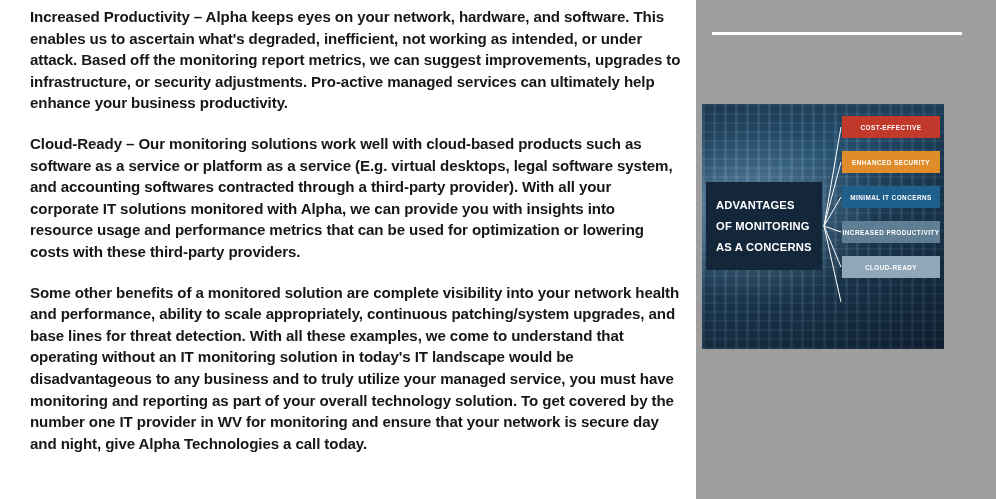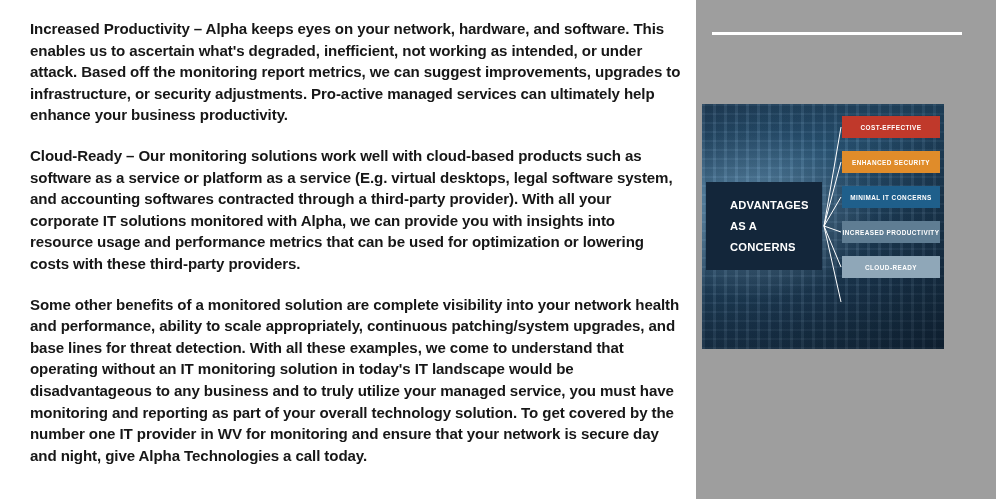--- a/index.html
+++ b/index.html
@@ -19,21 +19,21 @@
     height: 499px;
     background: #ffffff;
   }
   
   .text-col {
     position: absolute;
     left: 0;
     top: 0;
     width: 696px;
     height: 499px;
-    padding: 18px 14px 0 30px;
+    padding: 6px 14px 0 30px;
     box-sizing: border-box;
     background: #ffffff;
   }
   .para {
     font-size: 15.1px;
     line-height: 21.6px;
     color: #171717;
     font-weight: 700;
     margin: 0 0 19px 0;
     letter-spacing: -0.1px;
@@ -93,21 +93,21 @@
     position: absolute;
     left: 4px;
     top: 78px;
     width: 116px;
     height: 88px;
     background: #13263a;
     color: #ffffff;
     display: flex;
     flex-direction: column;
     justify-content: center;
-    padding-left: 24px;
+    padding-left: 10px;
     box-sizing: border-box;
   }
   .adv-box span {
     display: block;
     font-size: 11.2px;
     font-weight: 700;
     line-height: 21px;
     letter-spacing: 0.2px;
     color: #ffffff;
   }
@@ -161,20 +161,21 @@
         <line x1="122" y1="122" x2="139" y2="23" stroke="#ffffff" stroke-width="1"></line>
         <line x1="122" y1="122" x2="139" y2="58" stroke="#ffffff" stroke-width="1"></line>
         <line x1="122" y1="122" x2="139" y2="93" stroke="#ffffff" stroke-width="1"></line>
         <line x1="122" y1="122" x2="139" y2="128" stroke="#ffffff" stroke-width="1"></line>
         <line x1="122" y1="122" x2="139" y2="163" stroke="#ffffff" stroke-width="1"></line>
         <line x1="122" y1="122" x2="139" y2="198" stroke="#ffffff" stroke-width="1"></line>
       </svg>
 
       <div class="adv-box" style="background: rgb(19, 38, 58);">
         <span>ADVANTAGES</span>
+        <span>OF MONITORING</span>
         <span>AS A CONCERNS</span>
       </div>
 
       <div class="bars">
         <div class="bar" style="background: rgb(192, 57, 43);">
             <span>COST-EFFECTIVE</span>
           </div>
         <div class="bar" style="background: rgb(224, 140, 42);">
             <span>ENHANCED SECURITY</span>
           </div>

